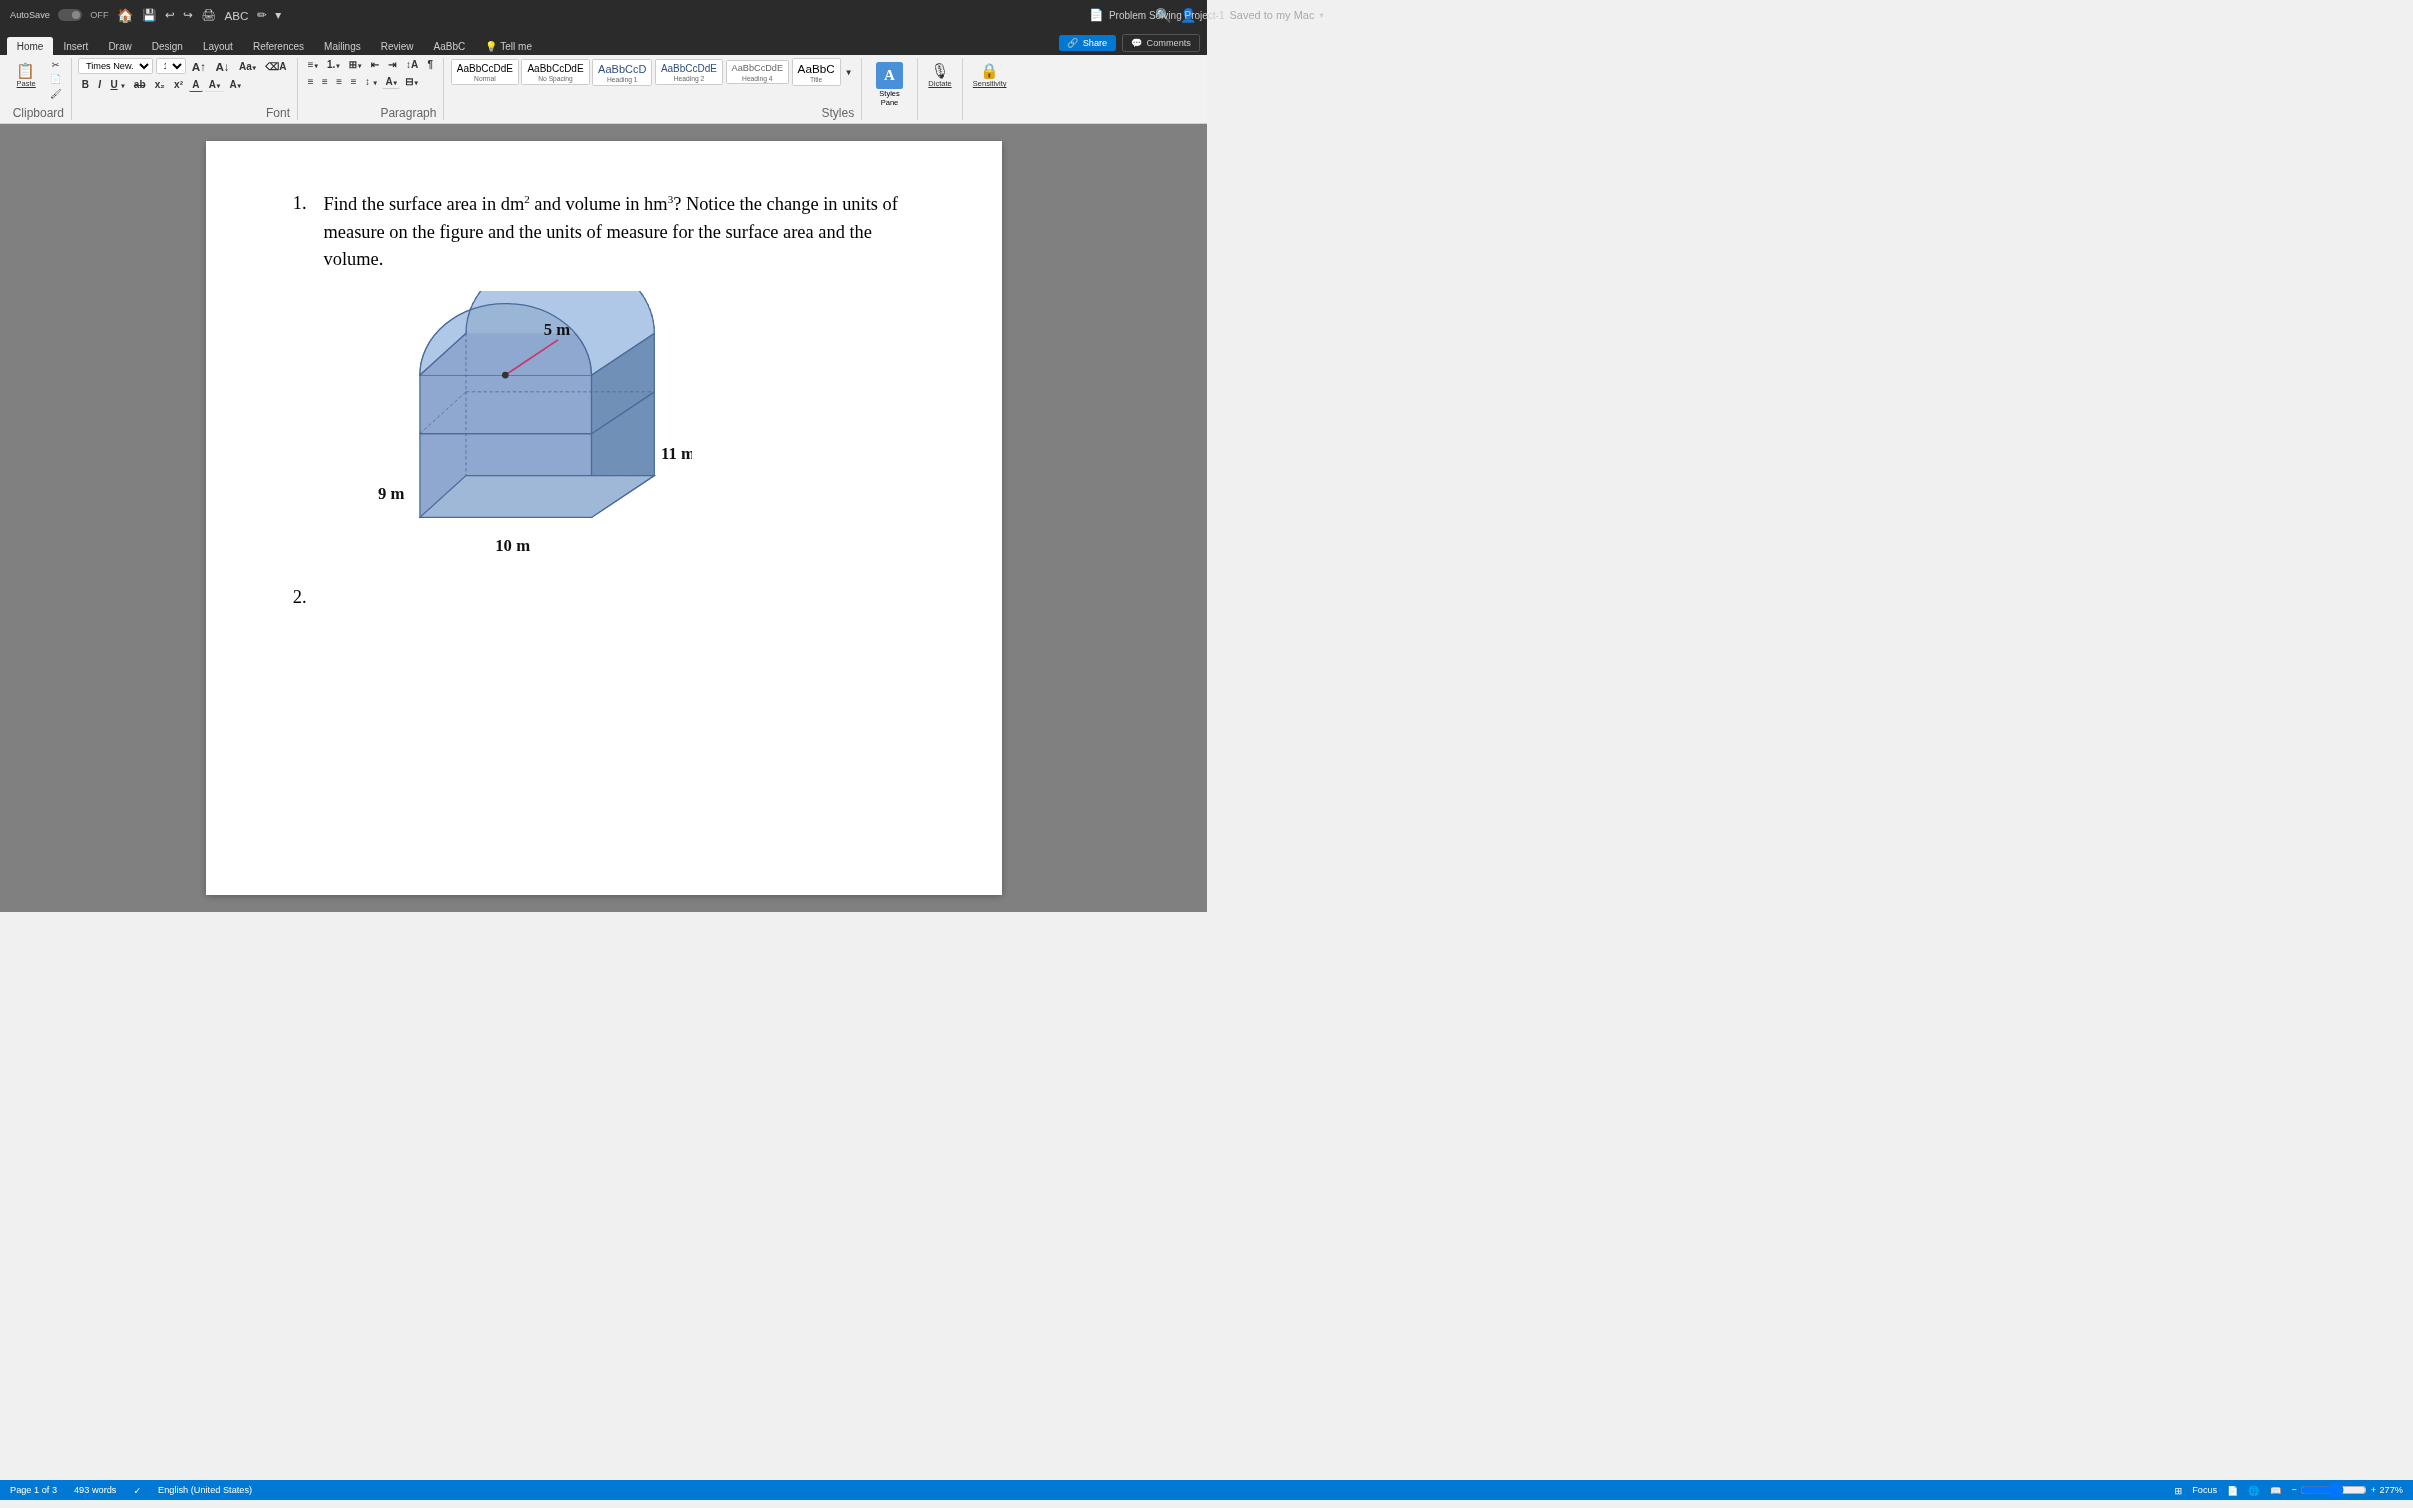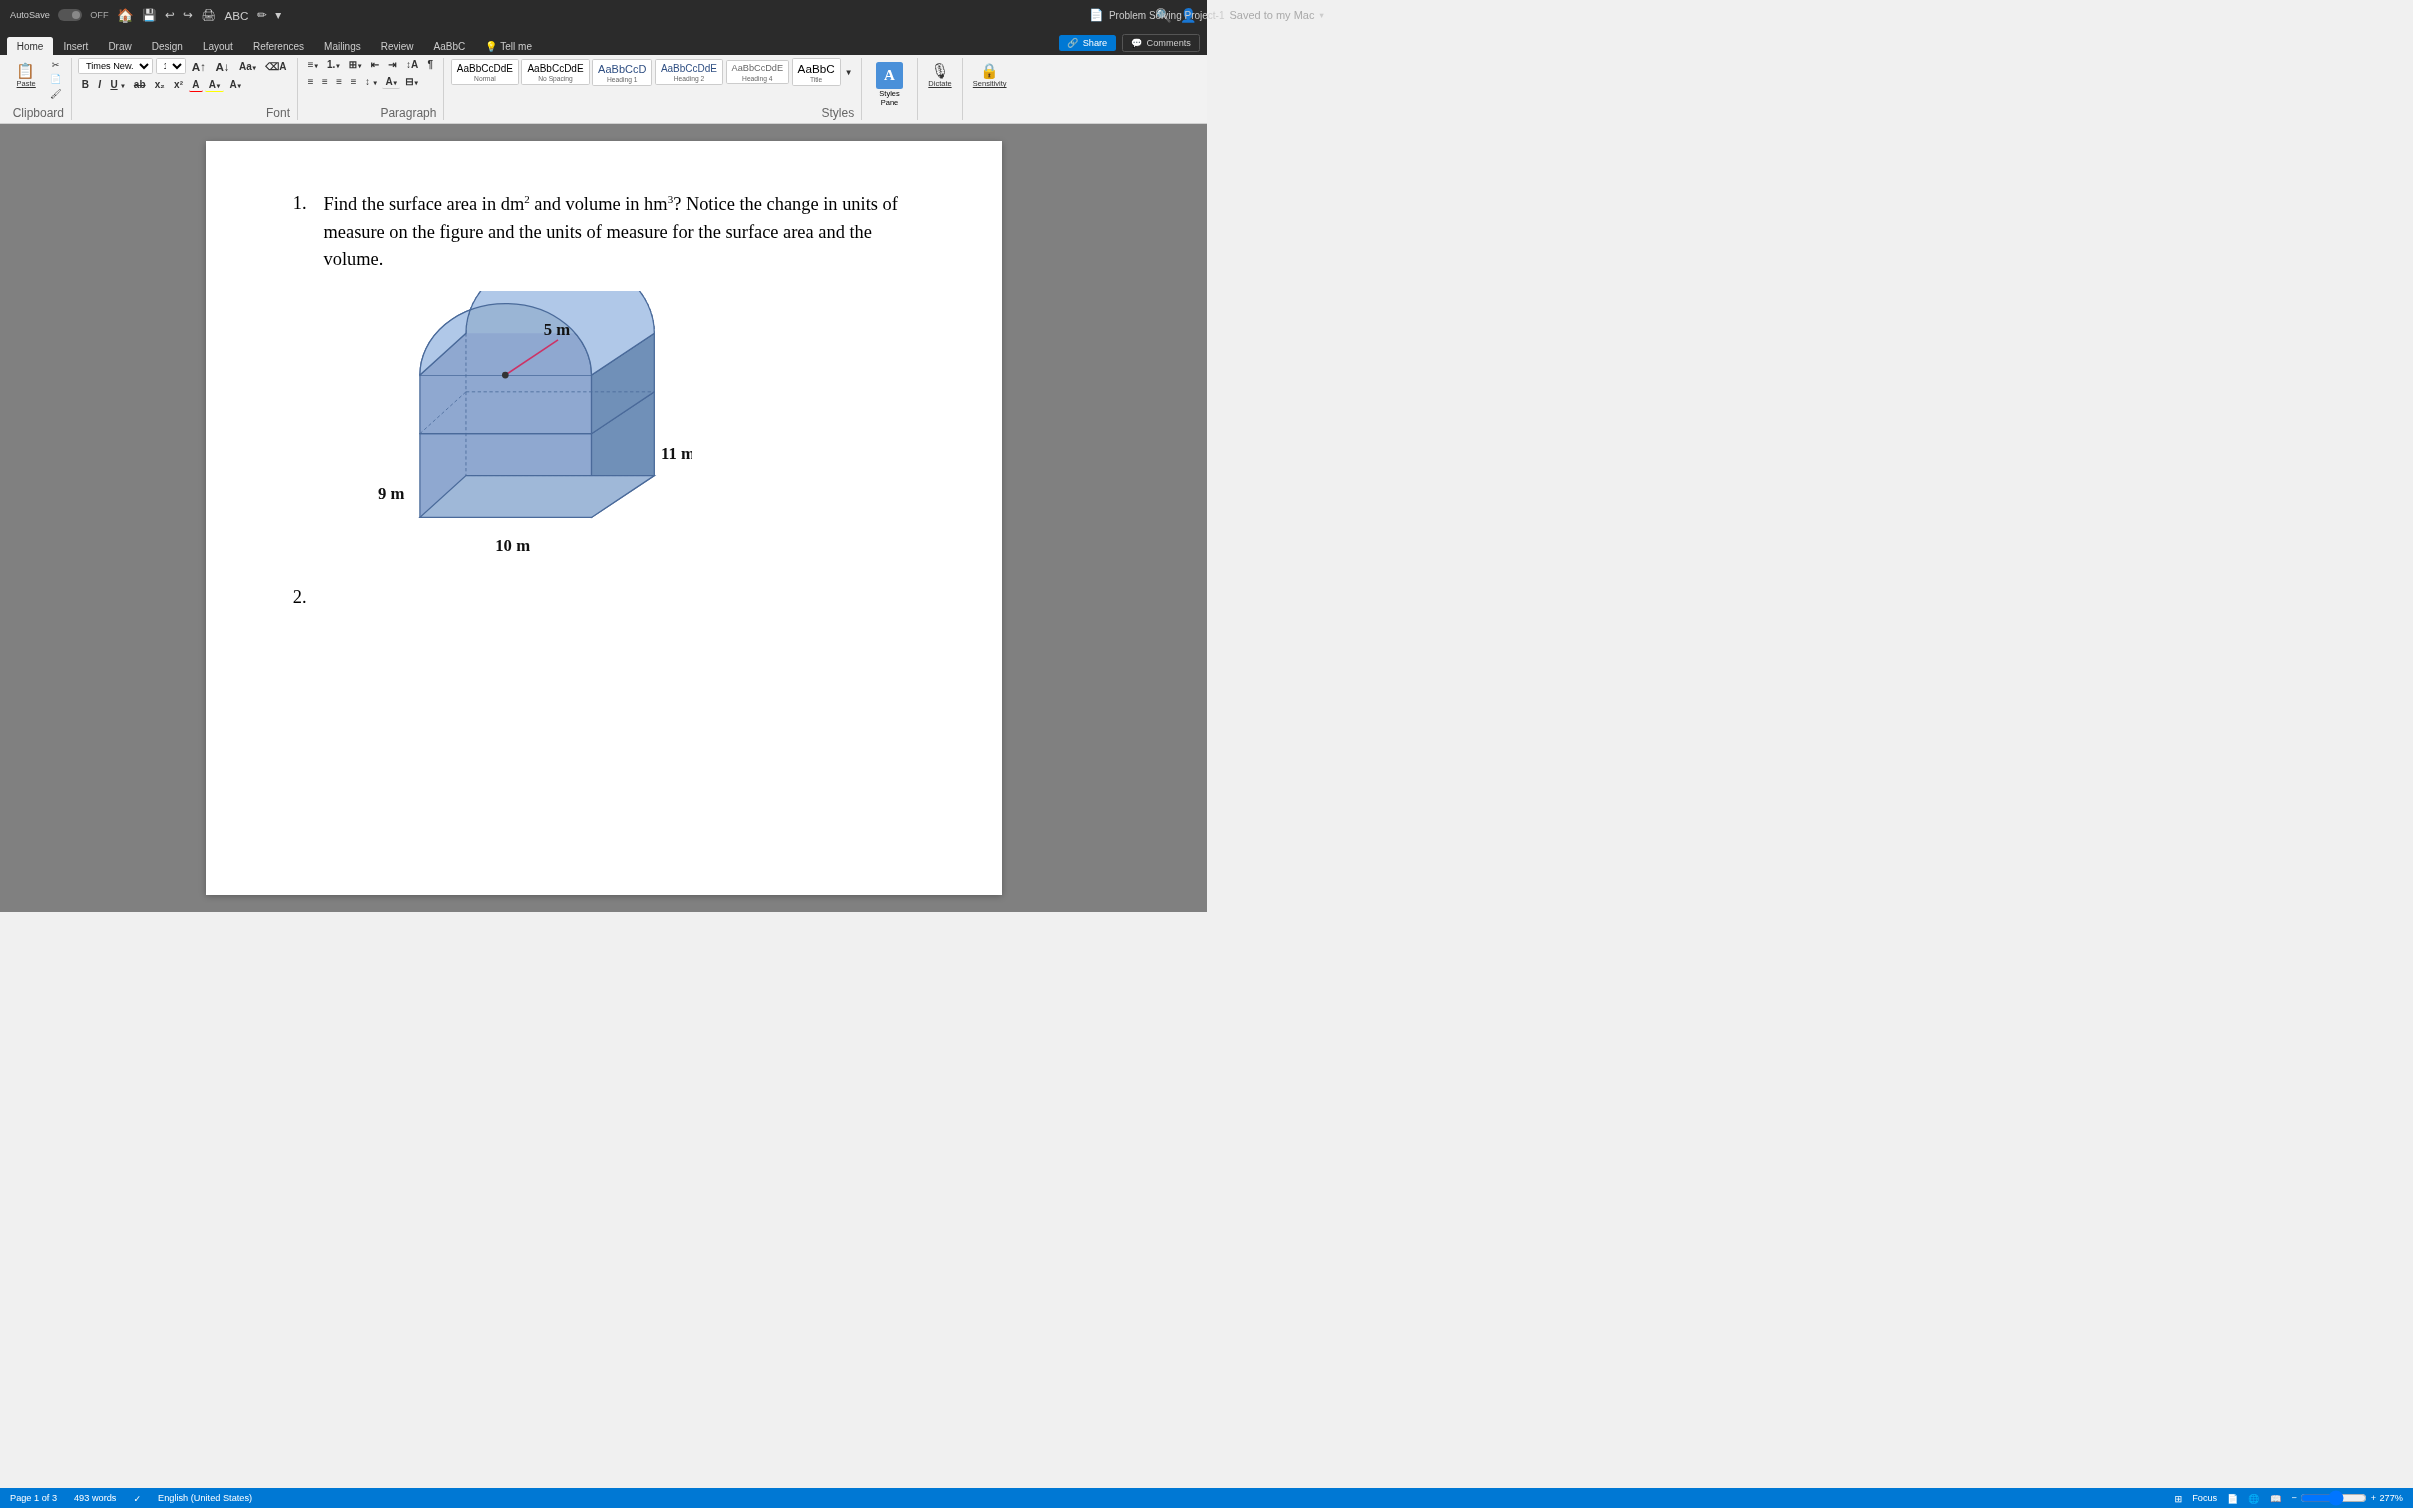--- a/index.html
+++ b/index.html
@@ -326,21 +326,21 @@
     #status-bar {
       background: #0078d4;
       height: 20px;
       display: flex;
       align-items: center;
       padding: 0 10px;
       color: white;
       font-size: 9.2px;
       gap: 17px;
       position: fixed;
-      bottom: 0;
+      bottom: 8px;
       width: 100%;
       z-index: 100;
       justify-content: center;
     }
     .status-right {
       margin-left: auto;
       display: flex;
       align-items: center;
       gap: 10px;
     }

